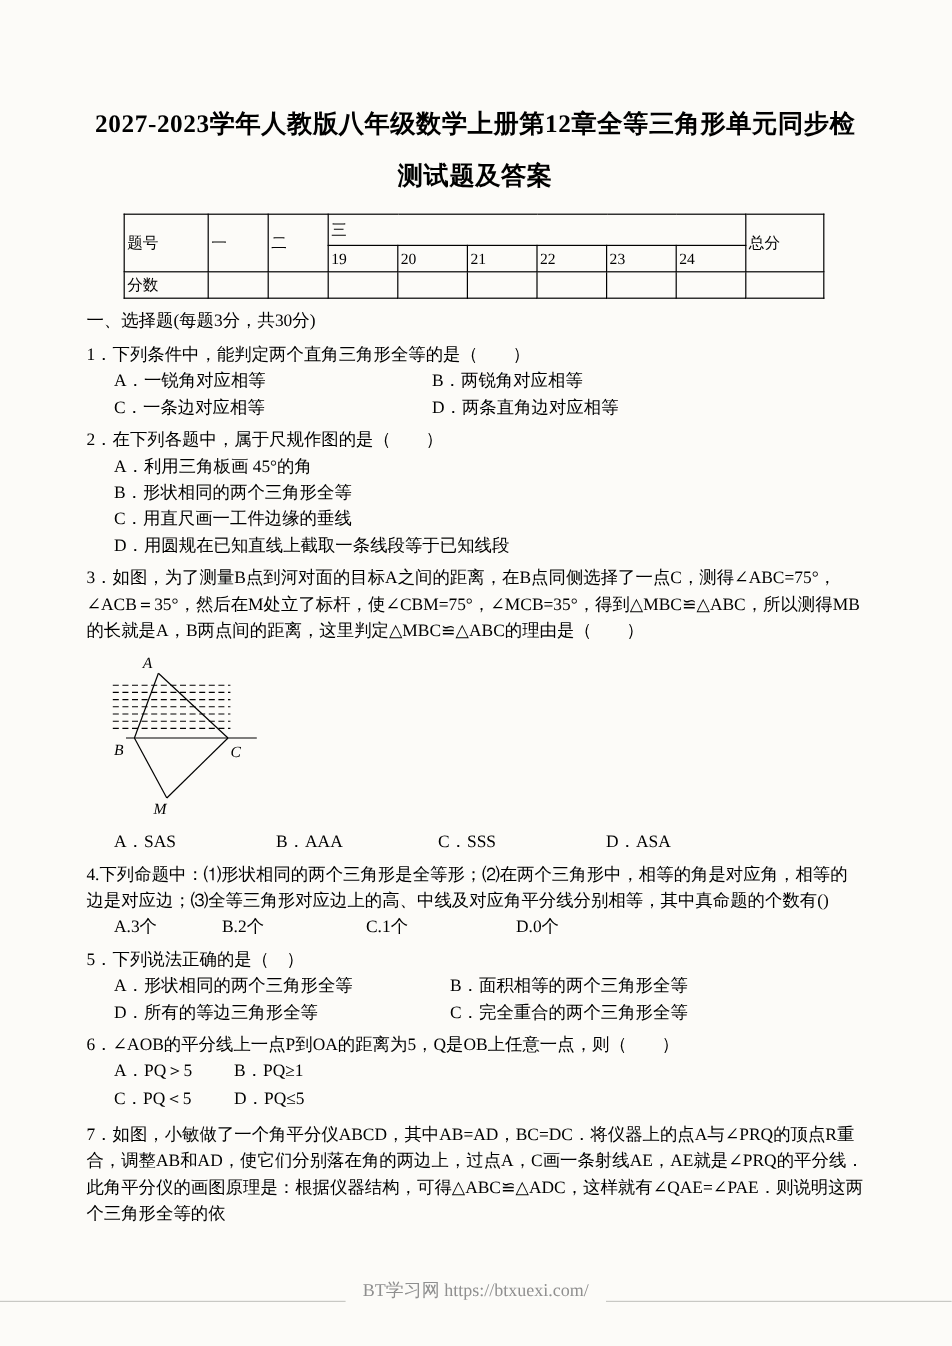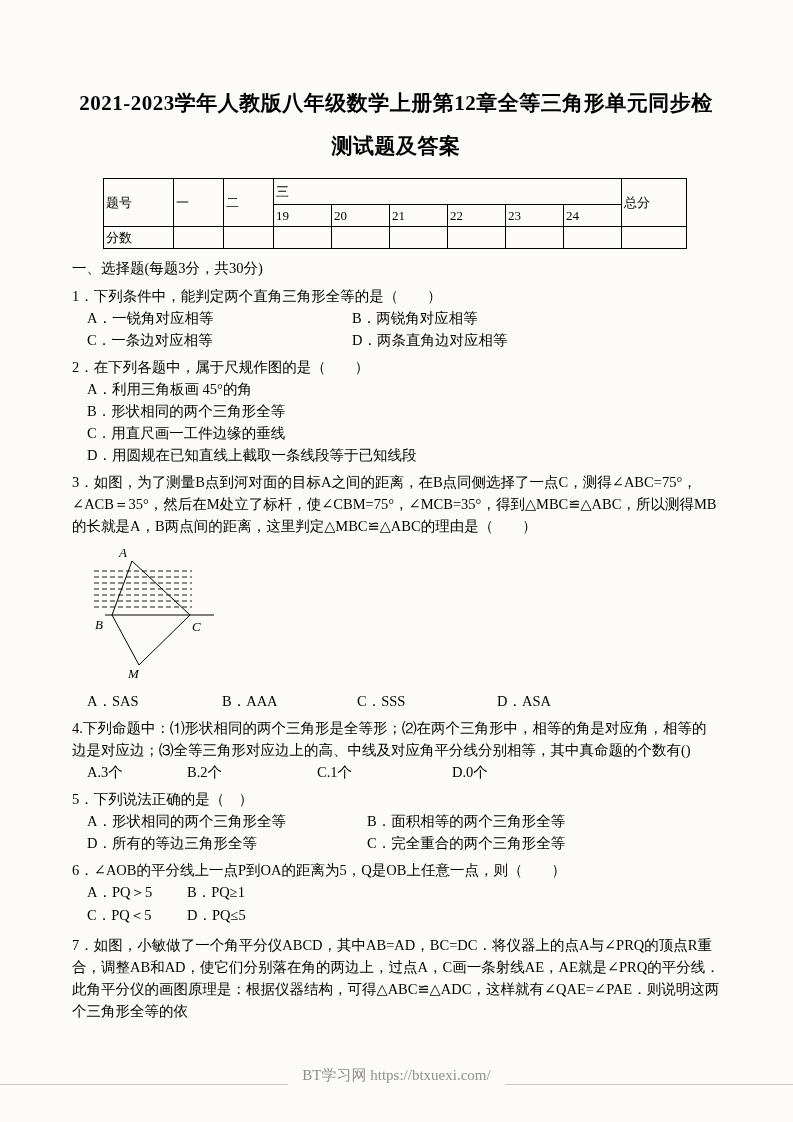--- a/index.html
+++ b/index.html
@@ -39,27 +39,27 @@
   }
   .score-table tr.r1 td { height: 26px; }
   .section-heading {
     font-weight: normal;
     font-size: 14.5px;
     margin-top: 9px;
     line-height: 1.5;
   }
   .q { font-size: 14.5px; line-height: 1.52; margin-top: 5px; }
   .q-text { }
-  .opts { margin-left: 15px; }
+  .opts { margin-left: 23px; }
   .opt { display: block; }
   .grid2a { display: grid; grid-template-columns: 265px auto; }
   .grid2b { display: grid; grid-template-columns: 280px auto; }
   .grid2c { display: grid; grid-template-columns: 100px auto; }
   .grid4a { display: grid; grid-template-columns: 135px 135px 140px auto; }
-  .grid4b { display: grid; grid-template-columns: 90px 120px 125px auto; gap: 10px; }
+  .grid4b { display: grid; grid-template-columns: 90px 120px 125px auto; }
   .fig-wrap { margin: 8px 0 4px 20px; }
   .fig line { stroke: #000; stroke-width: 1; }
   .fig line.dash { stroke-width: 0.9; stroke-dasharray: 5 3; }
   .fig text {
     font-family: "Liberation Serif", "DejaVu Serif", serif;
     font-style: italic;
     font-size: 13px;
     fill: #000;
   }
   .q7 { margin-top: 8px; }
@@ -74,21 +74,21 @@
     font-size: 15px;
   }
   .footer .rule { flex: 1; border-top: 1px solid #c8c8c4; }
   .footer .footer-text { padding: 0 14px; white-space: nowrap; }
 </style>
 </head>
 <body>
 
 <div class="page">
 
-  <div class="doc-title">2021-2023学年人教版八年级数学上册第12章全等三角形单元同步检测试题及答案</div>
+  <div class="doc-title">2027-2023学年人教版八年级数学上册第12章全等三角形单元同步检测试题及答案</div>
 
   <table class="score-table">
     <colgroup>
       <col style="width:70px">
         <col style="width:50px">
         <col style="width:50px">
       <col style="width:58px">
         <col style="width:58px">
         <col style="width:58px">
       <col style="width:58px">

